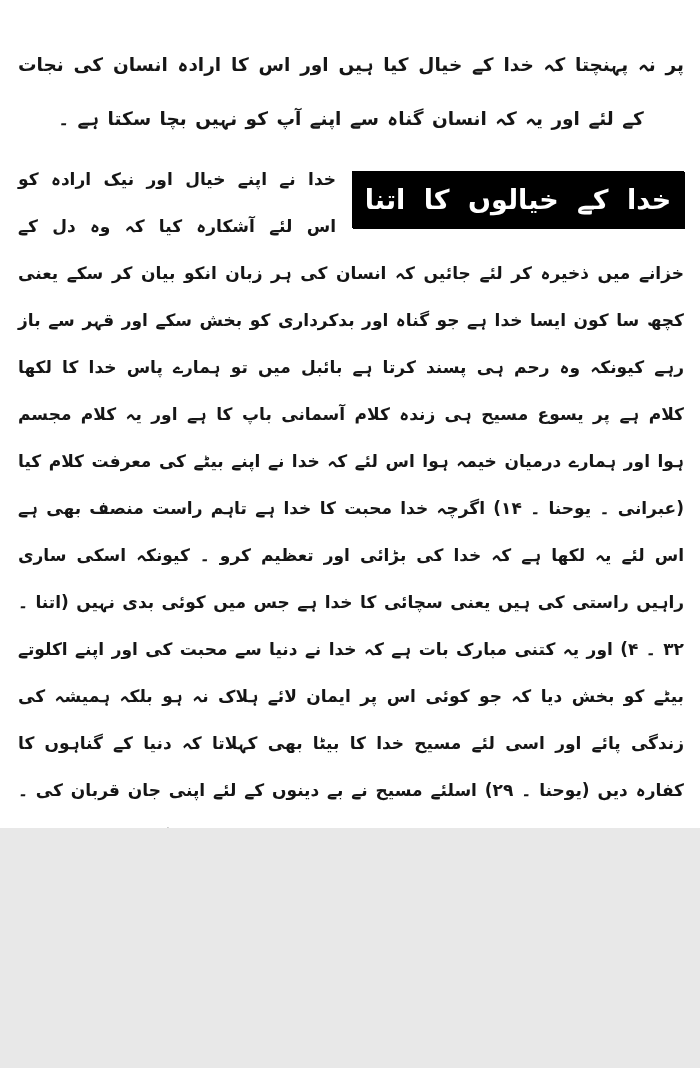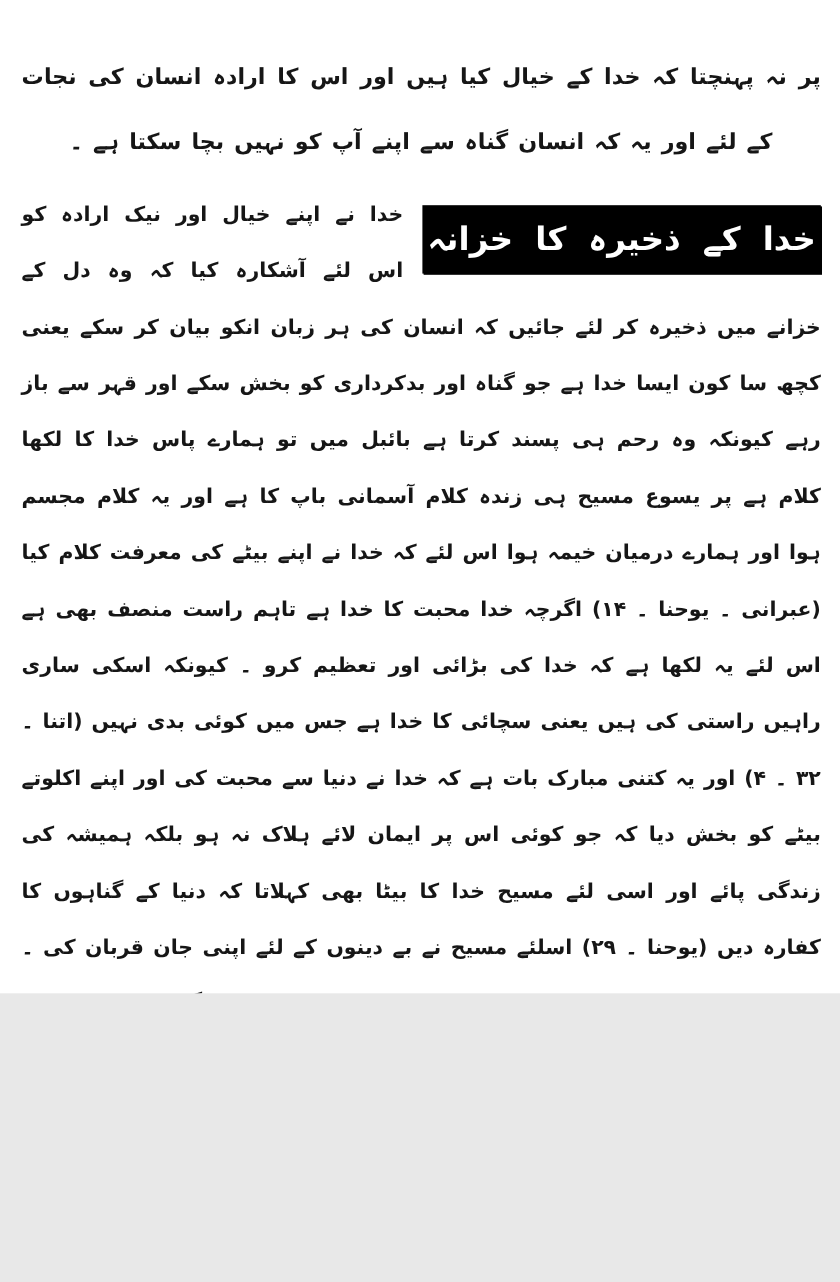--- a/index.html
+++ b/index.html
@@ -84,21 +84,21 @@
 </style>
 </head>
 <body>
 
 <div class="page">
 
   <p class="intro"><span>پر نہ پہنچتا کہ خدا کے خیال کیا ہیں اور اس کا ارادہ انسان کی نجات کے لئے اور یہ کہ انسان گناہ سے اپنے آپ کو نہیں بچا سکتا ہے ۔</span></p>
 
   <div class="article">
     <span class="banner">
-        <span>خدا کے ذخیرہ کا خزانہ</span>
+        <span>خدا کے خیالوں کا اتنا</span>
       </span><span>خدا نے اپنے خیال اور نیک ارادہ کو اس لئے آشکارہ کیا کہ وہ دل کے خزانے میں ذخیرہ کر لئے جائیں کہ انسان کی ہر زبان انکو بیان کر سکے یعنی کچھ سا کون ایسا خدا ہے جو گناہ اور بدکرداری کو بخش سکے اور قہر سے باز رہے کیونکہ وہ رحم ہی پسند کرتا ہے بائبل میں تو ہمارے پاس خدا کا لکھا کلام ہے پر یسوع مسیح ہی زندہ کلام آسمانی باپ کا ہے اور یہ کلام مجسم ہوا اور ہمارے درمیان خیمہ ہوا اس لئے کہ خدا نے اپنے بیٹے کی معرفت کلام کیا (عبرانی ۔ یوحنا ۔ ۱۴) اگرچہ خدا محبت کا خدا ہے تاہم راست منصف بھی ہے اس لئے یہ لکھا ہے کہ خدا کی بڑائی اور تعظیم کرو ۔ کیونکہ اسکی ساری راہیں راستی کی ہیں یعنی سچائی کا خدا ہے جس میں کوئی بدی نہیں (اتنا ۔ ۳۲ ۔ ۴) اور یہ کتنی مبارک بات ہے کہ خدا نے دنیا سے محبت کی اور اپنے اکلوتے بیٹے کو بخش دیا کہ جو کوئی اس پر ایمان لائے ہلاک نہ ہو بلکہ ہمیشہ کی زندگی پائے اور اسی لئے مسیح خدا کا بیٹا بھی کہلاتا کہ دنیا کے گناہوں کا کفارہ دیں (یوحنا ۔ ۲۹) اسلئے مسیح نے بے دینوں کے لئے اپنی جان قربان کی ۔ اس لئے اے بھائی خداوند یسوع پر ایمان لاؤ ۔ تو نجات پائے گا ۔ (اعمال ۱۶ ۔ ۳۱)</span>
   </div>
 
   <div class="footer-line footer-heading">سبھی اشتہار مفت ملنے کا پتہ</div>
 
   <div class="footer-line footer-street">آر ۔ کورٹس ، ریزیڈنسی روڈ</div>
 
   <div class="footer-line footer-city">ناگپور</div>
 
 </div>

